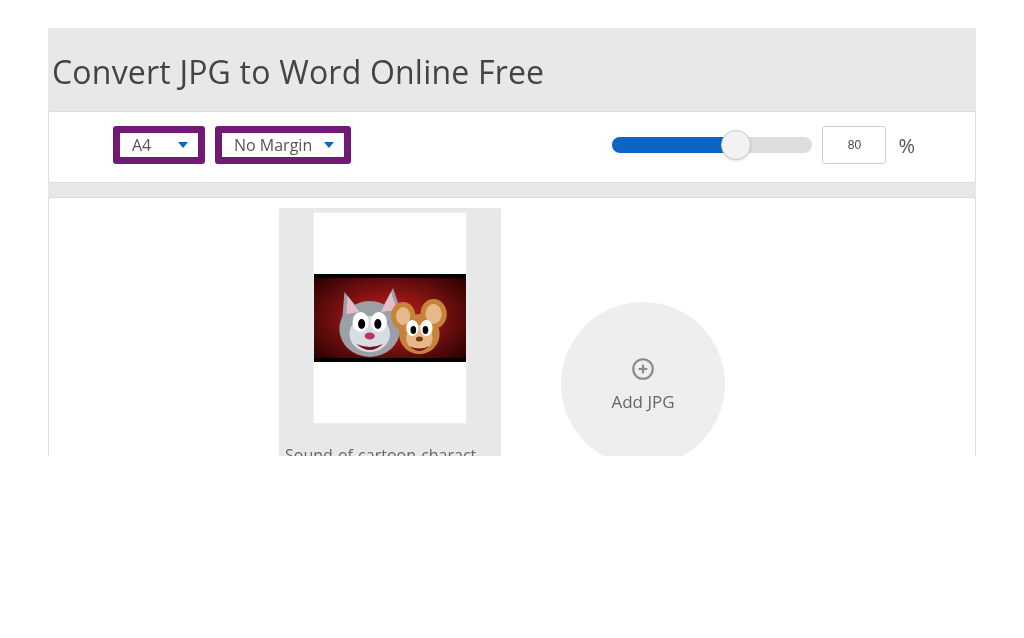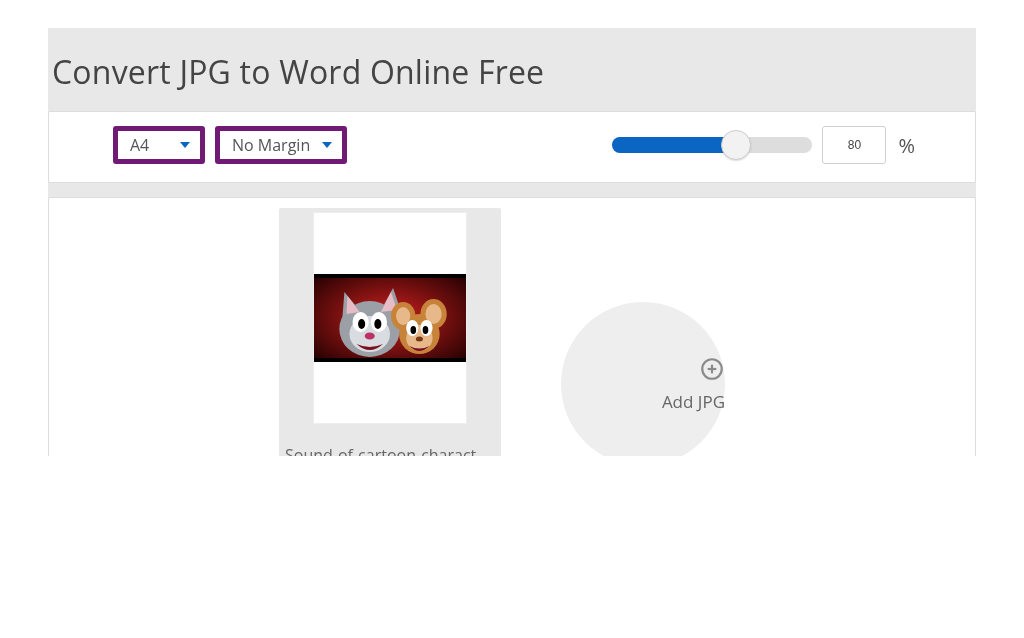--- a/index.html
+++ b/index.html
@@ -52,21 +52,21 @@
     color: #888;
     letter-spacing: 0.5px;
     margin-bottom: 10px;
   }
   .row { display: flex; align-items: center; gap: 10px; }
 
   .select {
     display: inline-flex;
     align-items: center;
     justify-content: space-between;
-    border: 5px solid #701a75;
+    border: 7px solid #701a75;
     border-radius: 3px;
     background: #fff;
     height: 38px;
     padding: 0 10px 0 12px;
     font-size: 16px;
     color: #555;
     cursor: pointer;
     gap: 12px;
   }
   .select.sm { min-width: 92px; }
@@ -190,21 +190,21 @@
     text-overflow: ellipsis;
   }
 
   
   .add-circle {
     width: 164px; height: 164px;
     border-radius: 50%;
     background: #eee;
     display: flex;
     flex-direction: column;
-    align-items: flex-end;
+    align-items: center;
     justify-content: center;
     margin-top: 94px;
     cursor: pointer;
     color: #777;
   }
   .add-circle svg { margin-bottom: 8px; }
   .add-circle-label { font-size: 17px; color: #666; }
 
   
   .viewport::-webkit-scrollbar { width: 17px; background: #f0f0f0; }

